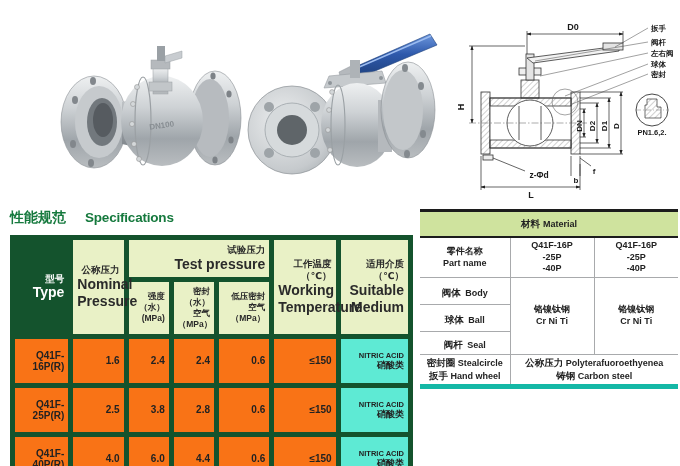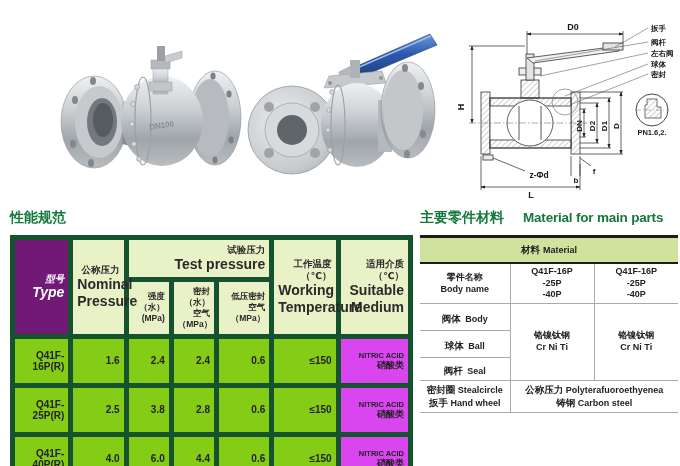--- a/index.html
+++ b/index.html
@@ -15,31 +15,31 @@
   .section{position:absolute;}
   .section-spec{left:10px;top:209px;width:404px;}
   .section-mat{left:420px;top:209px;width:260px;}
   .section-title{margin:0 0 8px 0;display:flex;align-items:baseline;gap:19px;color:#15793d;}
   .section-title .zh{font-size:14px;font-weight:bold;}
   .section-title .en{font-size:13.5px;font-weight:bold;letter-spacing:-0.2px;}
 
   table{border-collapse:collapse;table-layout:fixed;}
   .spec-table{width:403px;border-top:3px solid #1c1c1c;border-bottom:3px solid #1c1c1c;}
   .spec-table th,.spec-table td{border:5px solid #14532d;text-align:right;vertical-align:middle;padding:4px;}
-  .spec-table .hd{background:#701a75;color:#ffffff;font-style:italic;}
+  .spec-table .hd{background:#14532d;color:#ffffff;}
   .spec-table .hl{background:#e9f1c6;color:#2a2a2a;}
   .zh-line{display:block;font-size:9.5px;font-weight:bold;line-height:1.25;}
   .en-line{display:block;font-size:14px;font-weight:bold;line-height:1.2;}
   .sub-line{display:block;font-size:8.5px;font-weight:bold;line-height:1.3;}
-  .spec-table td.val{font-size:10px;font-weight:600;height:36px;background:#84cc16;}
-  .spec-table td.medium{font-weight:600;background:#d946ef;}
+  .spec-table td.val{font-size:10px;font-weight:600;height:36px;background:#f97316;}
+  .spec-table td.medium{font-weight:600;background:#5eead4;}
   .medium .en-line{font-size:7.5px;}
   .medium .zh-line{font-size:9px;}
 
-  .mat-table{width:258px;border-bottom:1px solid #14b8a6;}
+  .mat-table{width:258px;border-bottom:5px solid #14b8a6;}
   .mat-table td{text-align:center;vertical-align:middle;border-bottom:1px solid #a8aaac;padding:2px 0;}
   .mat-table td + td{border-left:1px solid #a8aaac;margin-left:27px;}
   .mat-table .hdr td{background:#cfe39e;border-top:3px solid #1c1c1c;border-bottom:2px solid #1c1c1c;
                      font-size:10px;font-weight:bold;height:20px;}
   .mat-table .cell-zh{font-size:9.5px;font-weight:bold;}
   .mat-table .cell-en{font-size:9px;font-weight:bold;}
   .mat-line{display:block;font-size:9px;font-weight:bold;line-height:1.3;}
 </style>
 </head>
 <body>
@@ -256,20 +256,21 @@
       <text x="196" y="39">阀杆</text>
       <text x="196" y="50">左右阀</text>
       <text x="196" y="61">球体</text>
       <text x="196" y="71">密封</text>
     </g>
   </svg>
 
   <div class="section section-spec">
     <h2 class="section-title">
       <span class="zh">性能规范</span>
+      <span class="en">Specifications</span>
     </h2>
     <table class="spec-table">
       <colgroup>
           <col style="width:58px">
           <col style="width:55px">
           <col style="width:45px">
           <col style="width:45px">
           <col style="width:55px">
           <col style="width:66px">
           <col style="width:72px">
@@ -348,41 +349,37 @@
         <td class="medium">
           <span class="en-line">NITRIC ACID</span>
           <span class="zh-line">硝酸类</span>
         </td>
       </tr>
     </tbody>
       </table>
   </div>
 
   <div class="section section-mat">
-    <h2 class="section-title">
-      <span class="zh">主要零件材料</span>
-      <span class="en">Material for main parts</span>
-    </h2>
     <table class="mat-table">
       <colgroup>
           <col style="width:90px">
           <col style="width:84px">
           <col style="width:84px">
         </colgroup>
       <tbody>
           <tr class="hdr">
         <td colspan="3">
           <span class="cell-zh">材料</span>
           <span class="cell-en">Material</span>
         </td>
       </tr>
       <tr style="height:38px">
         <td>
           <span class="mat-line">零件名称</span>
-          <span class="mat-line">Body name</span>
+          <span class="mat-line">Part name</span>
         </td>
         <td>
           <span class="mat-line">Q41F-16P</span>
           <span class="mat-line">-25P</span>
           <span class="mat-line">-40P</span>
         </td>
         <td>
           <span class="mat-line">Q41F-16P</span>
           <span class="mat-line">-25P</span>
           <span class="mat-line">-40P</span>

